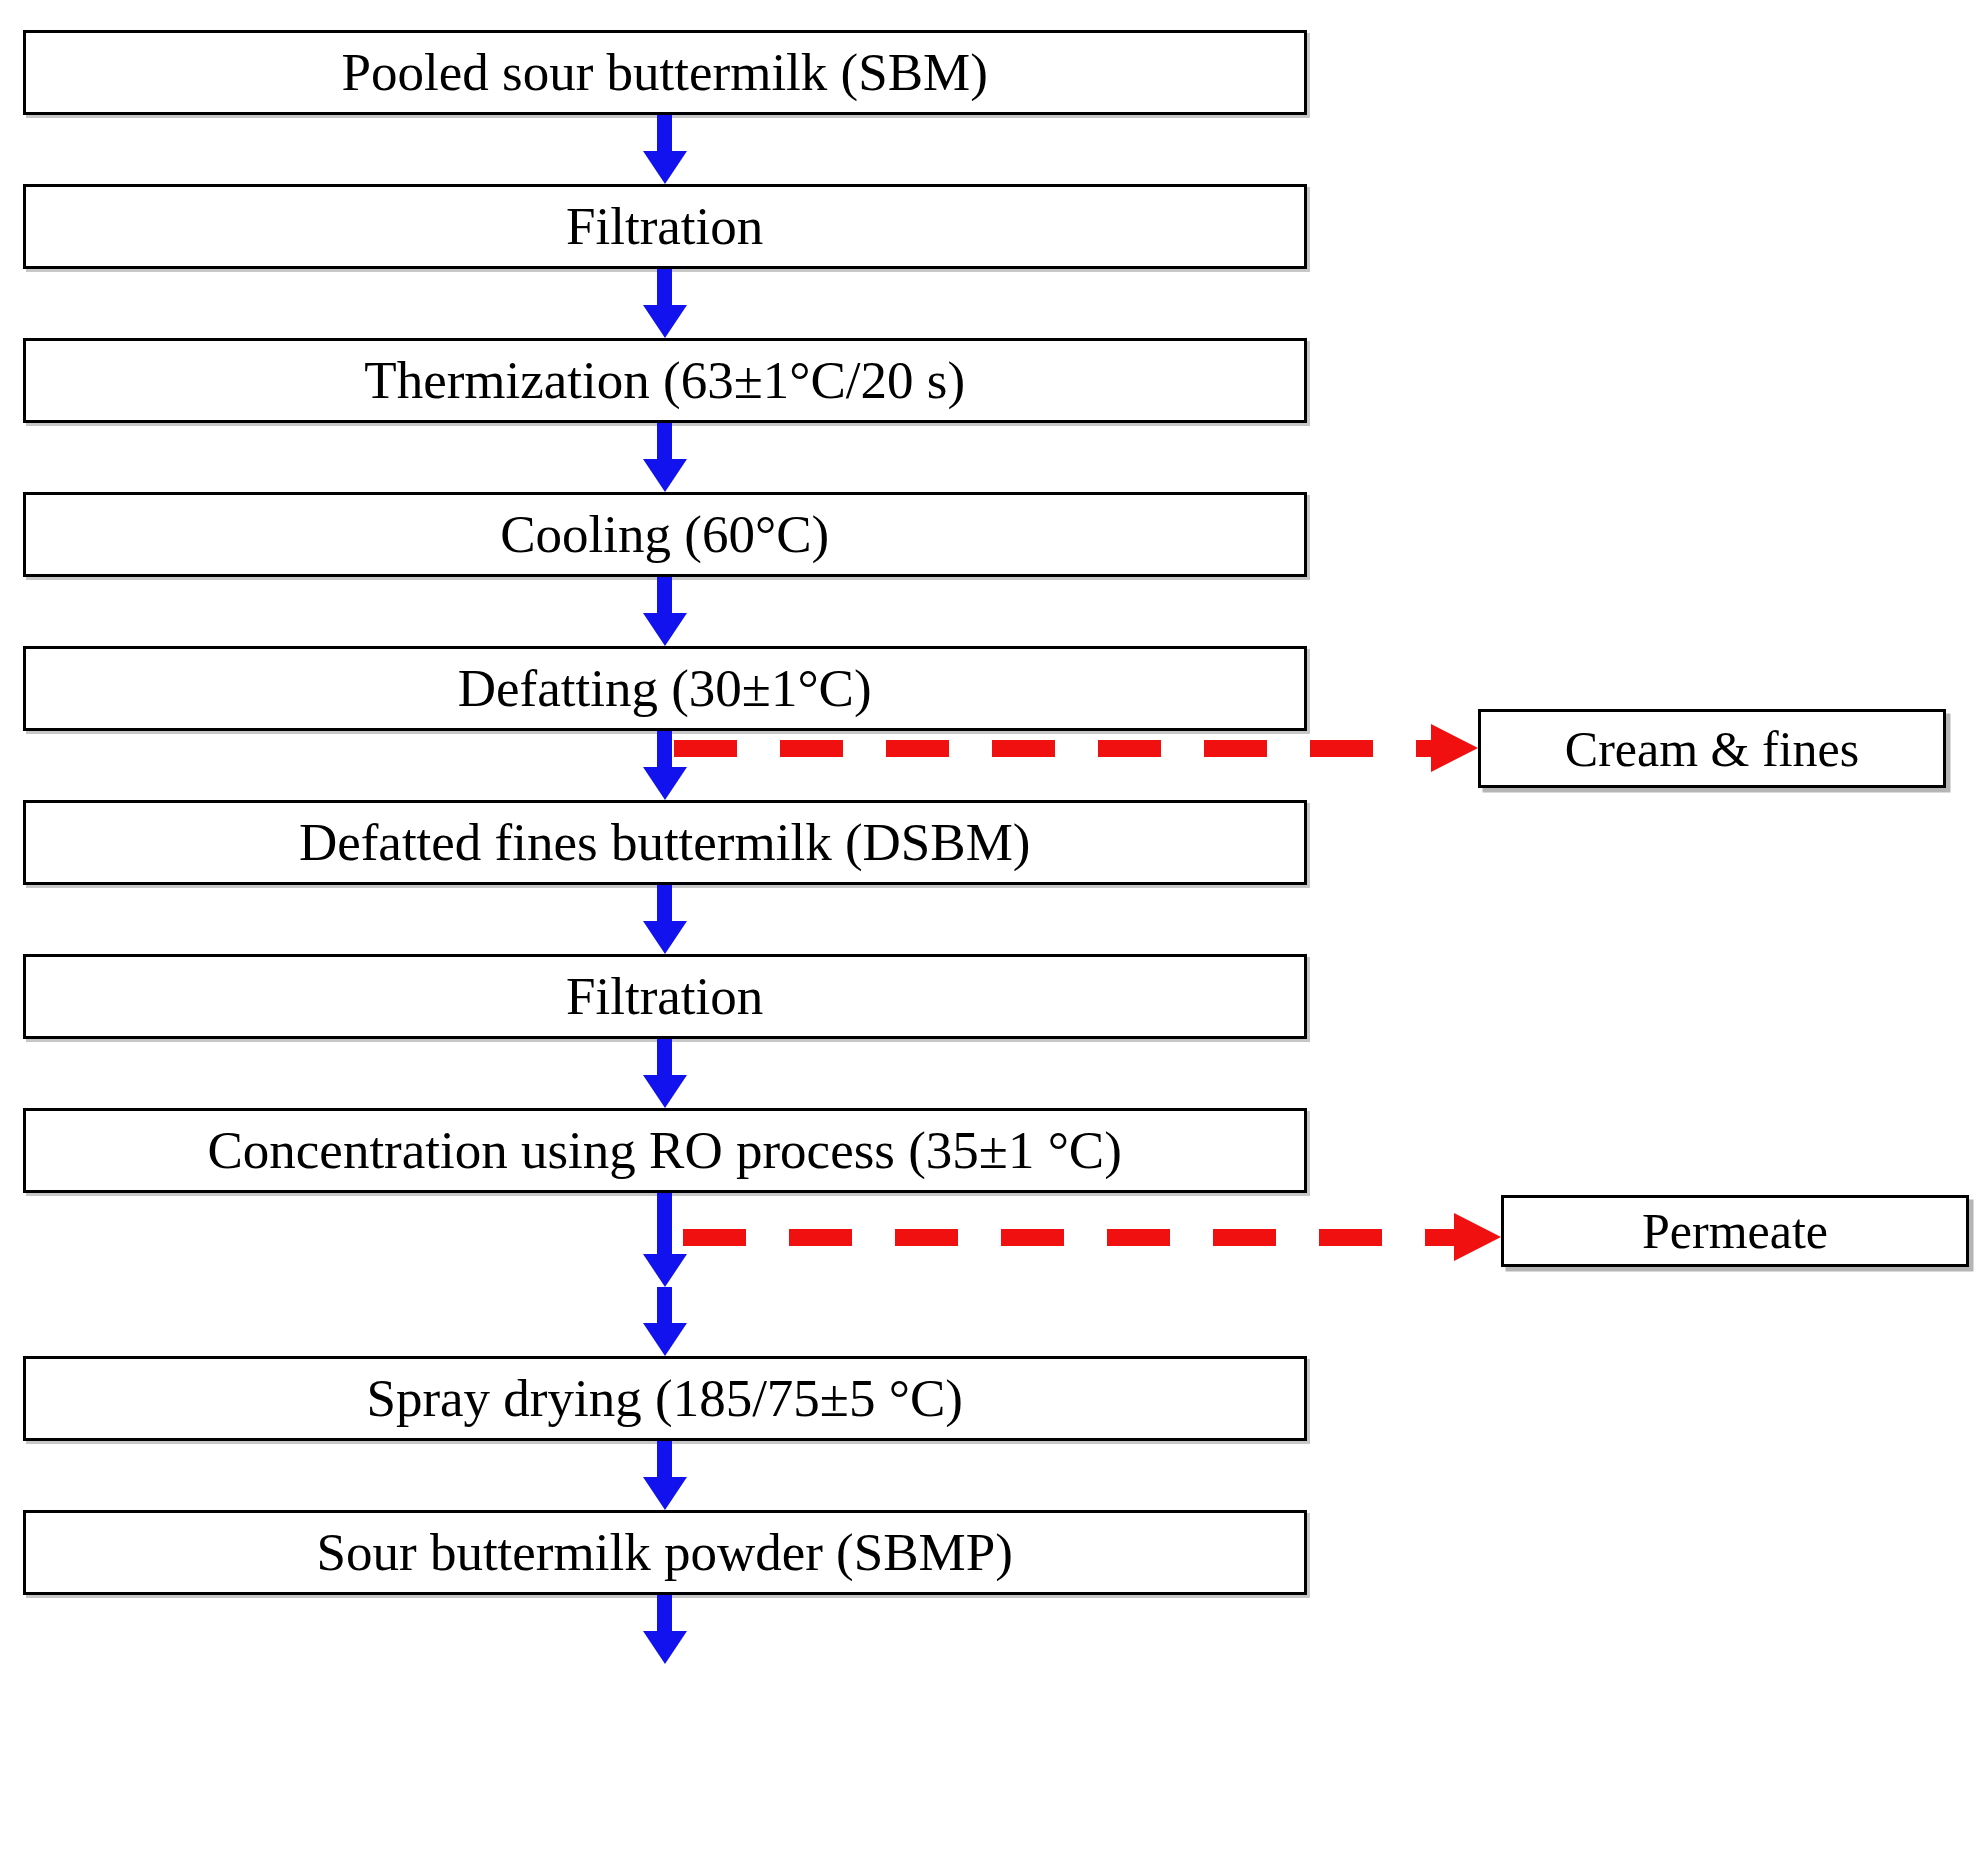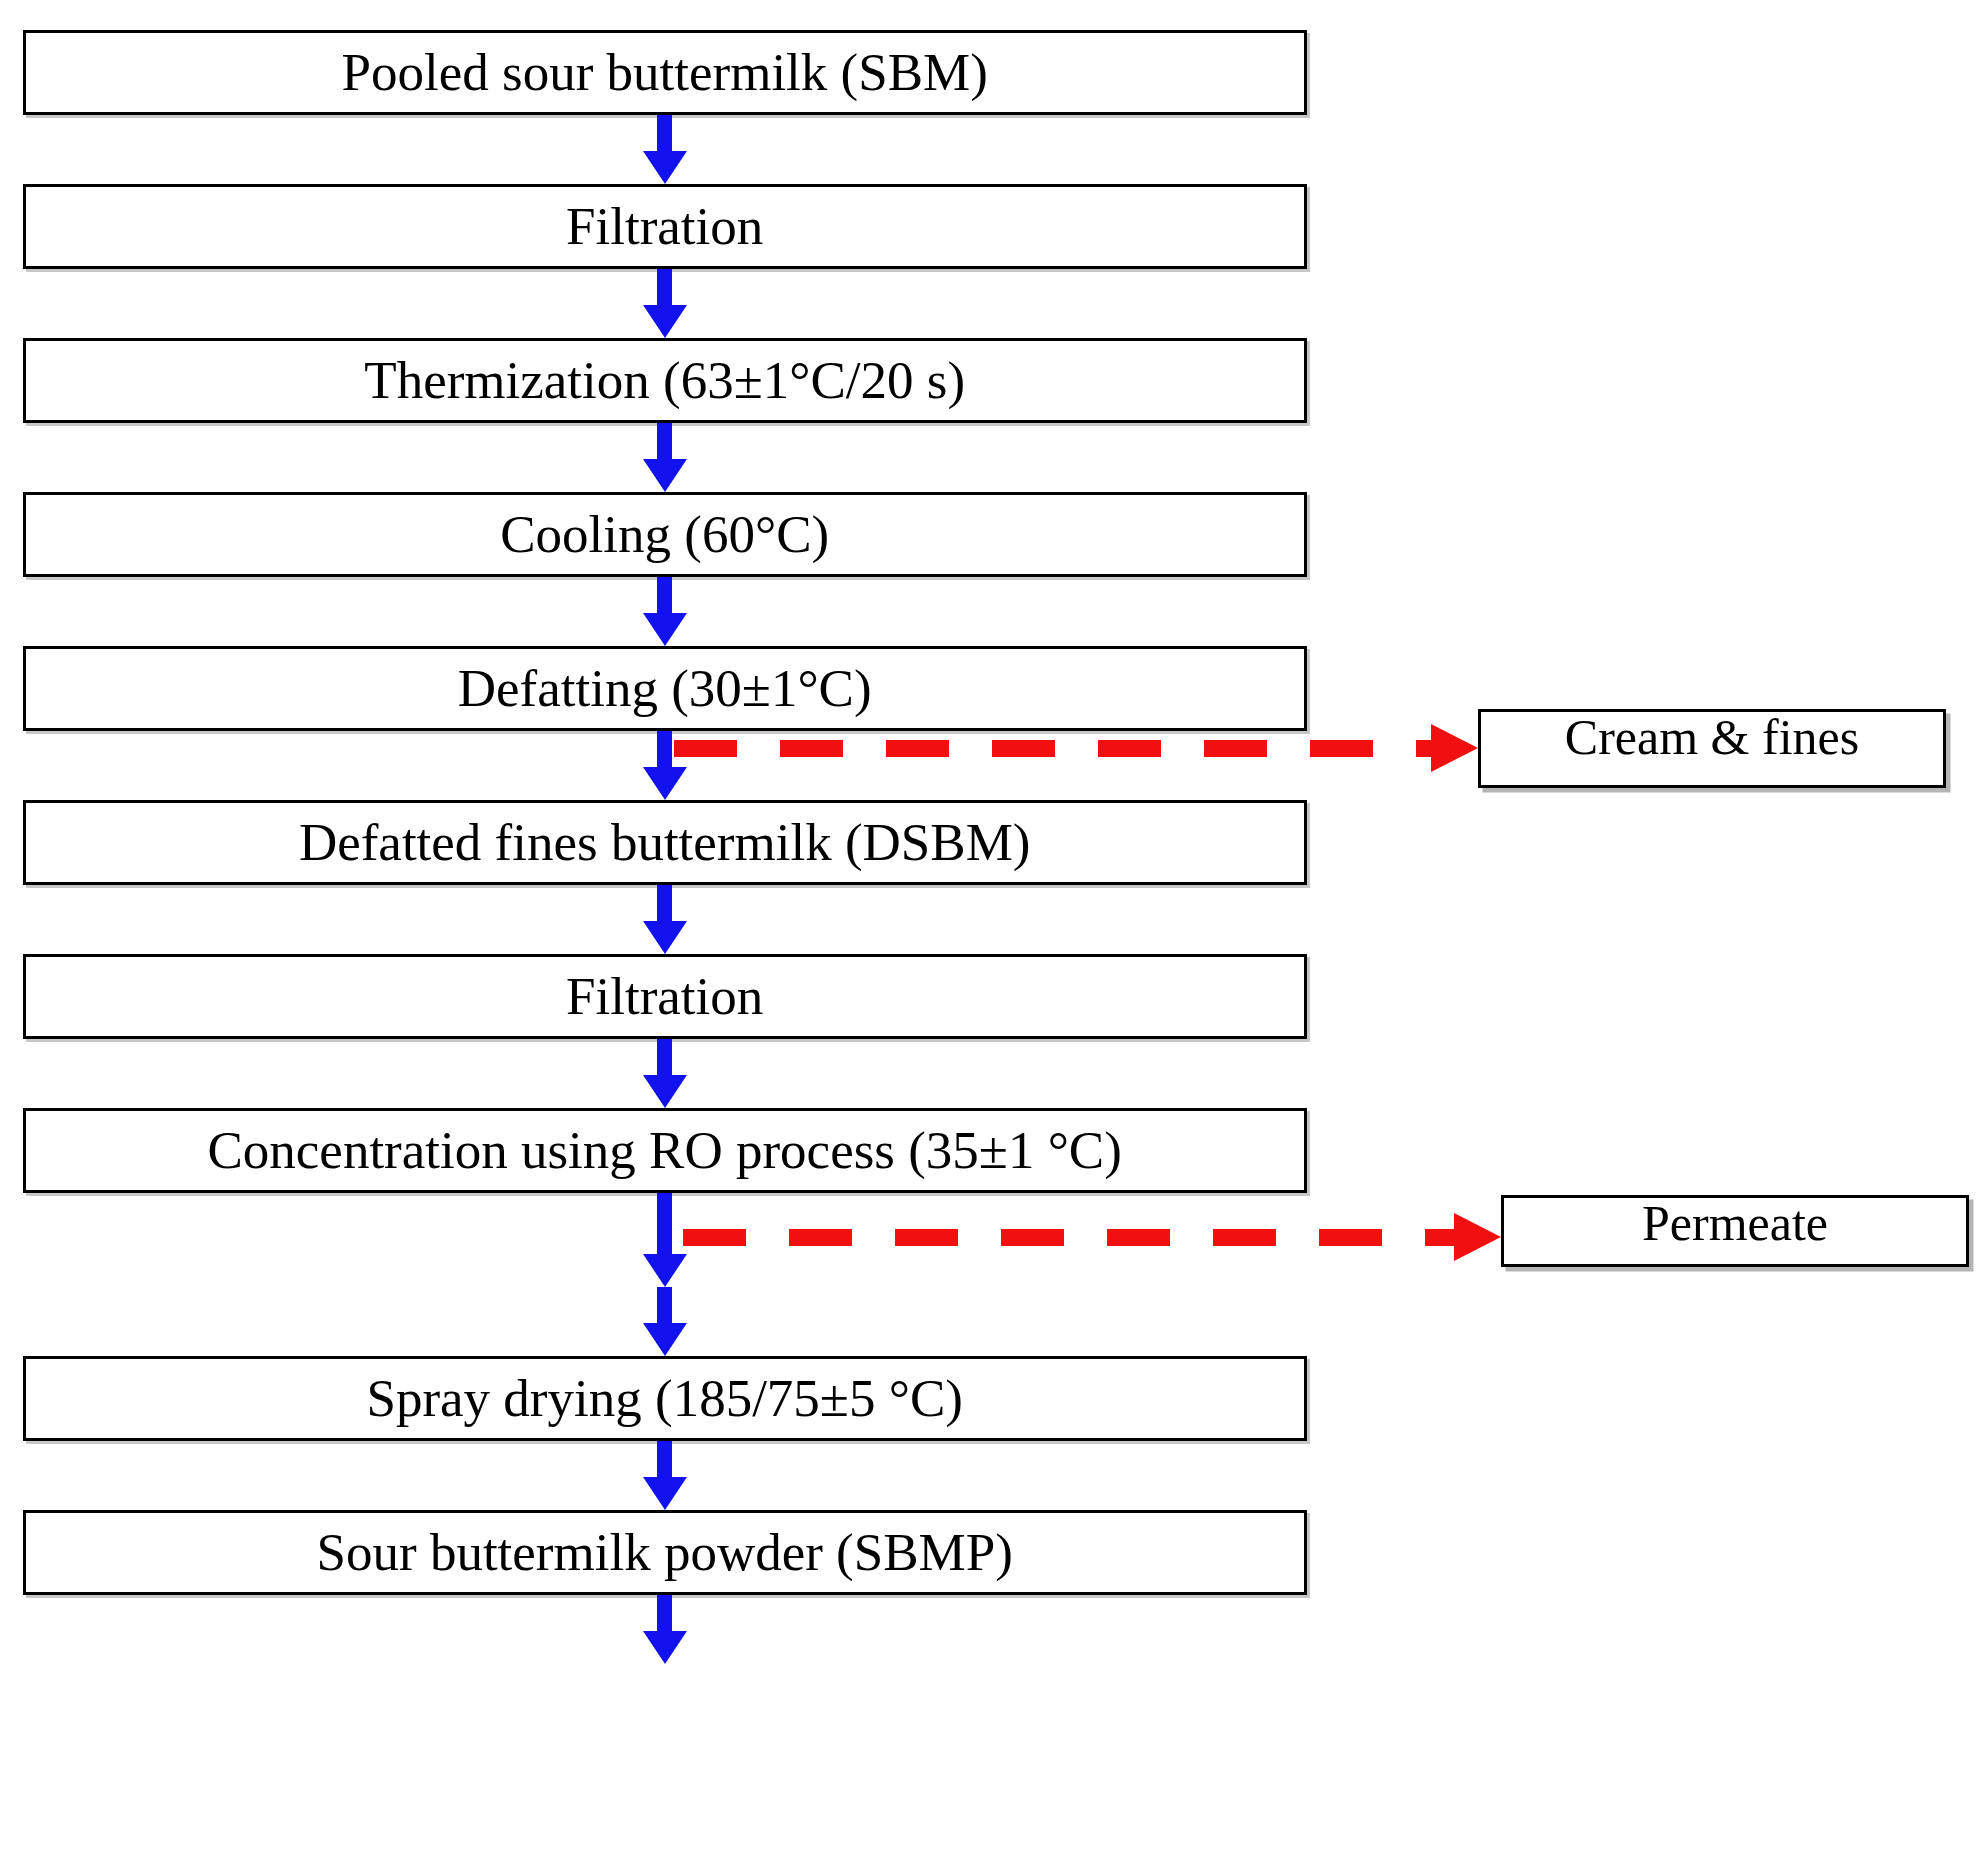--- a/index.html
+++ b/index.html
@@ -100,20 +100,21 @@
   .byproduct-arrow-2 { left: 683px;  top: 1213px; width: 818px; }
 
   
   .side-box {
     position: absolute;
     box-sizing: border-box;
     border: 3.8px solid var(--box-border, #000000);
     background: var(--box-background, #ffffff);
     box-shadow: 4.5px 4.5px 0 rgba(120,120,120,0.55);
     display: flex;
+    align-items: center;
     justify-content: center;
     text-align: center;
   }
   .side-box .label {
     font-size: 50px;
     line-height: 1;
     white-space: nowrap;
   }
   .side-box-1 { left: 1478px; top: 709px;  width: 468px; height: 79px; }
   .side-box-2 { left: 1501px; top: 1195px; width: 468px; height: 72px; }

